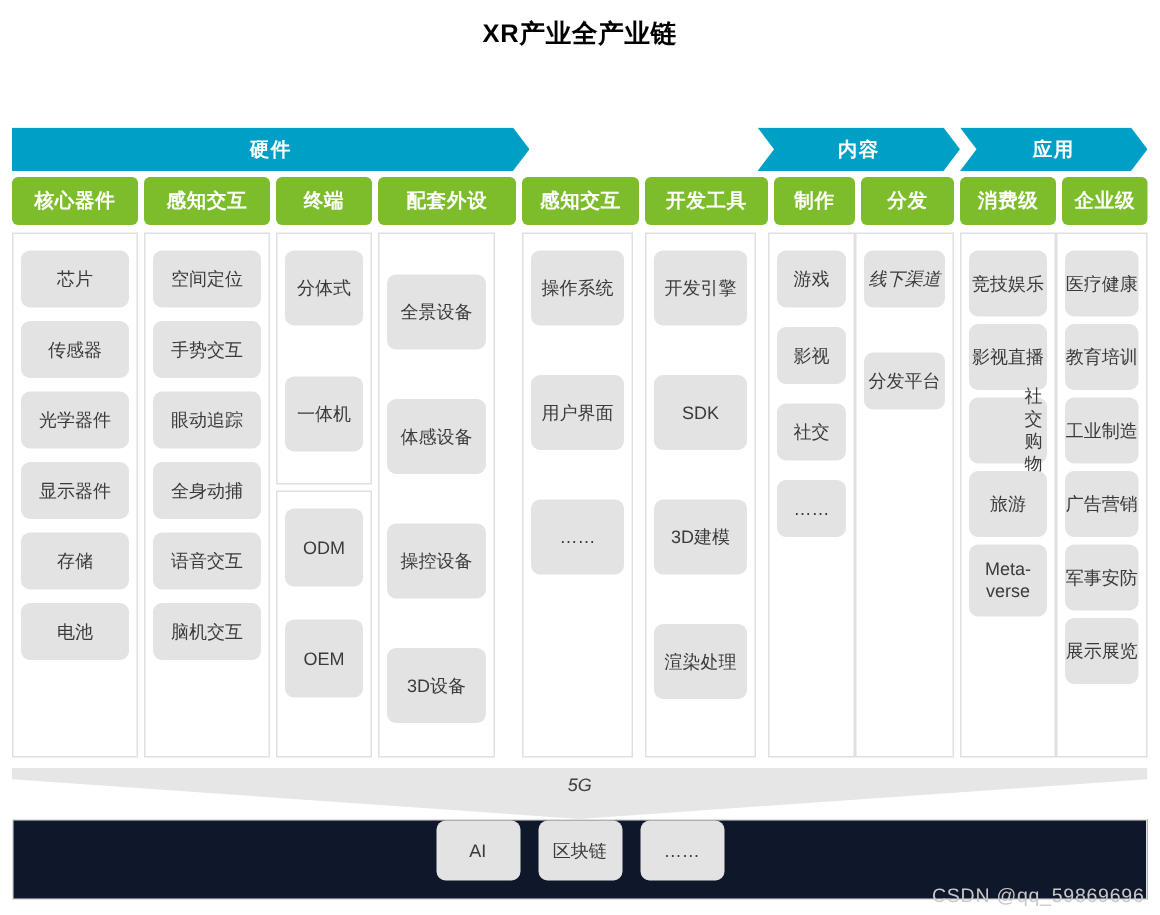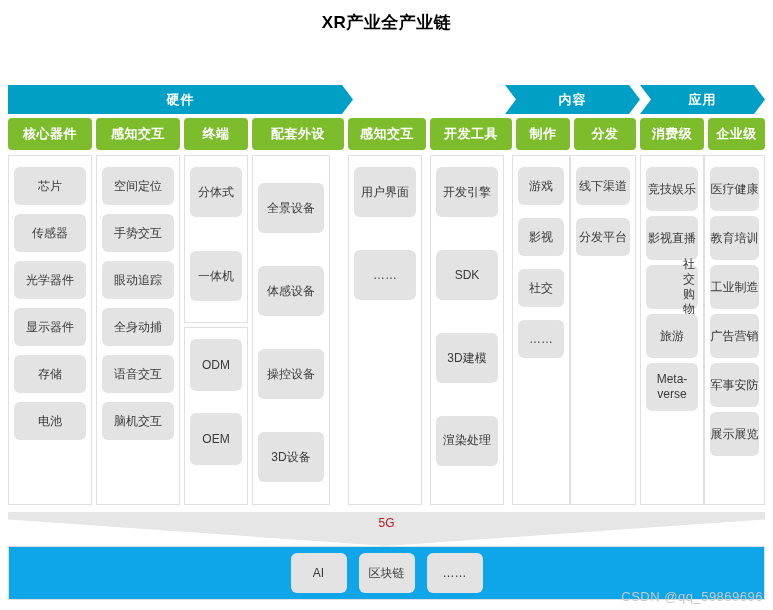--- a/index.html
+++ b/index.html
@@ -121,38 +121,38 @@
 
   
   .fiveg {
     position: absolute;
     left: 8px;
     top: 512px;
     width: 757px;
     height: 34px;
     background: #e6e6e6;
     clip-path: polygon(0 0, 100% 0, 100% 22%, 50% 100%, 0 22%);
-    color: #b91c1c;
+    color: #404040;
     font-size: 12px;
     text-align: center;
     line-height: 22px;
+    font-style: italic;
   }
 
   
   .bottombar {
     position: absolute;
     left: 8px;
     top: 546px;
     width: 757px;
     height: 54px;
     border: 1px solid #e0e0e0;
     box-sizing: border-box;
-    background: #0ea5e9;
-    display: flex;
-    align-items: center;
+    background: #0f172a;
+    display: flex;
     justify-content: center;
     gap: 12px;
   }
   .bottombar .card {
     width: 56px;
     height: 40px;
   }
 
   .watermark {
     position: absolute;
@@ -245,40 +245,41 @@
     </div>
     <div class="colbox" style="left: 244px; width: 78px; top: 0px; height: 350px;"></div>
     <div class="colinner" style="left: 244px; width: 78px; top: 16px; height: 350px;">
       <div class="card" style="height: 50px; margin-bottom: 33px;">全景设备</div>
       <div class="card" style="height: 50px; margin-bottom: 33px;">体感设备</div>
       <div class="card" style="height: 50px; margin-bottom: 33px;">操控设备</div>
       <div class="card" style="height: 50px; margin-bottom: 0px;">3D设备</div>
     </div>
     <div class="colbox" style="left: 340px; width: 74px; top: 0px; height: 350px;"></div>
     <div class="colinner" style="left: 340px; width: 74px; top: 0px; height: 350px;">
+      <div class="card" style="height: 50px; margin-bottom: 33px;">操作系统</div>
       <div class="card" style="height: 50px; margin-bottom: 33px;">用户界面</div>
       <div class="card" style="height: 50px; margin-bottom: 0px;">……</div>
     </div>
     <div class="colbox" style="left: 422px; width: 74px; top: 0px; height: 350px;"></div>
     <div class="colinner" style="left: 422px; width: 74px; top: 0px; height: 350px;">
       <div class="card" style="height: 50px; margin-bottom: 33px;">开发引擎</div>
       <div class="card" style="height: 50px; margin-bottom: 33px;">SDK</div>
       <div class="card" style="height: 50px; margin-bottom: 33px;">3D建模</div>
-      <div class="card" style="height: 50px; margin-bottom: 0px; font-family: Liberation Mono, monospace;">渲染处理</div>
+      <div class="card" style="height: 50px; margin-bottom: 0px;">渲染处理</div>
     </div>
     <div class="colbox" style="left: 504px; width: 58px; top: 0px; height: 350px;"></div>
     <div class="colinner" style="left: 504px; width: 58px; top: 0px; height: 350px;">
       <div class="card" style="height: 38px; margin-bottom: 13px;">游戏</div>
       <div class="card" style="height: 38px; margin-bottom: 13px;">影视</div>
       <div class="card" style="height: 38px; margin-bottom: 13px;">社交</div>
       <div class="card" style="height: 38px; margin-bottom: 0px;">……</div>
     </div>
     <div class="colbox" style="left: 562px; width: 66px; top: 0px; height: 350px;"></div>
     <div class="colinner" style="left: 562px; width: 66px; top: 0px; height: 350px;">
-      <div class="card" style="height: 38px; margin-bottom: 13px;">线下渠道</div>
+      <div class="card" style="height: 38px; margin-bottom: 30px; font-style: italic;">线下渠道</div>
       <div class="card" style="height: 38px; margin-bottom: 0px;">分发平台</div>
     </div>
     <div class="colbox" style="left: 632px; width: 64px; top: 0px; height: 350px;"></div>
     <div class="colinner" style="left: 632px; width: 64px; top: 0px; height: 350px;">
       <div class="card" style="height: 44px; margin-bottom: 5px;">竞技娱乐</div>
       <div class="card" style="height: 44px; margin-bottom: 5px;">影视直播</div>
       <div class="card" style="height: 44px; margin-bottom: 5px; padding-left: 34px;">社交购物</div>
       <div class="card" style="height: 44px; margin-bottom: 5px;">旅游</div>
       <div class="card" style="height: 48px; margin-bottom: 0px;">Meta-<br>verse</div>
     </div>

